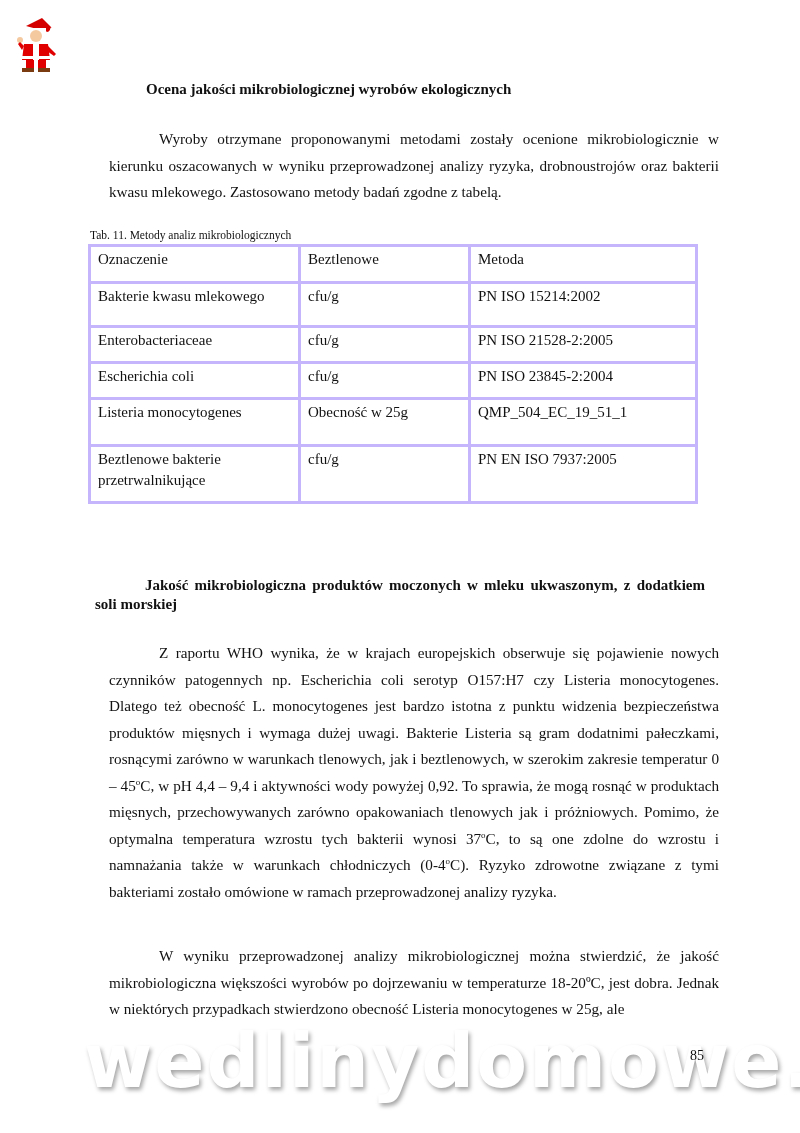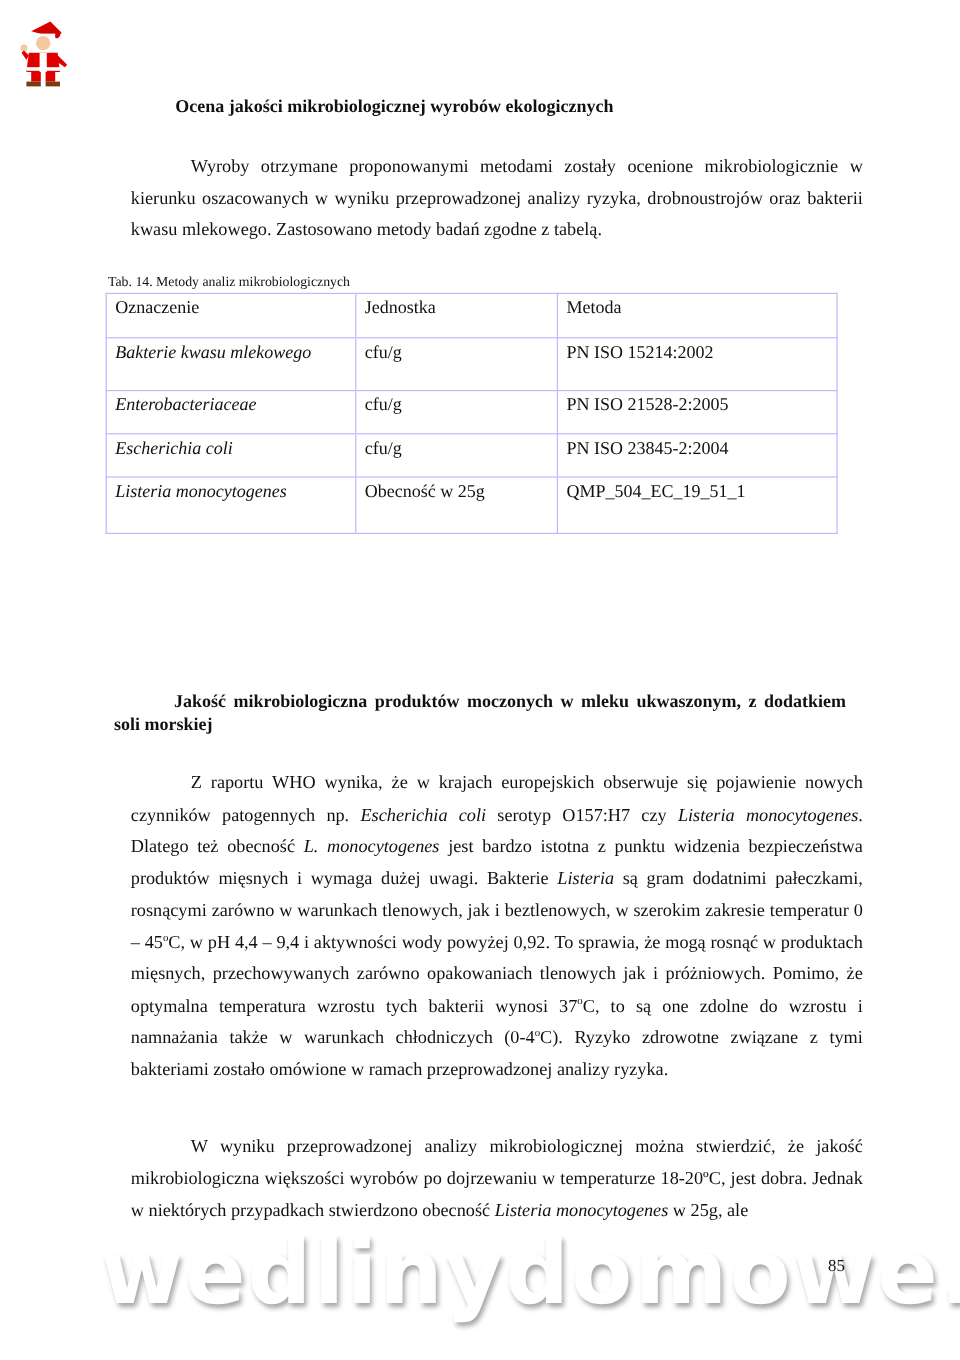--- a/index.html
+++ b/index.html
@@ -14,26 +14,26 @@
     position: absolute; left: 109px; width: 610px;
     font-size: 15.2px; line-height: 26.5px; text-align: justify;
   }
   .p .indent { display: inline-block; width: 50px; }
   .caption { position: absolute; left: 90px; top: 229px; font-size: 11.5px; }
   table.tab {
     position: absolute; left: 88px; top: 244px; width: 610px;
     border-collapse: collapse; font-size: 15px;
   }
   table.tab td {
-    border: 1px solid #c4b5fd; vertical-align: top;
+    border: 3px solid #c4b5fd; vertical-align: top;
     padding: 2px 7px 0 7px; line-height: 21px;
   }
   table.tab td.c1 { width: 193px; }
   table.tab td.c2 { width: 153px; }
-  .it { font-style: italic; }
+  .it { }
   sup { font-size: 9px; line-height: 0; }
   .watermark {
     position: absolute; left: 84px; top: 1018px;
     font-family: "DejaVu Sans", sans-serif; font-weight: bold;
     font-size: 74px; letter-spacing: 2px; color: #ffffff;
     text-shadow: 2px 3px 4px rgba(0,0,0,0.35);
   }
   .pagenum { position: absolute; left: 690px; top: 1048px; font-size: 14px; }
 </style>
 </head>
@@ -56,27 +56,27 @@
   <rect x="10" y="54" width="12" height="4" fill="#7a3b10"></rect>
   <rect x="26" y="54" width="12" height="4" fill="#7a3b10"></rect>
 </svg>
 
 <div class="h" style="left:146px; top:76px;">Ocena jakości mikrobiologicznej wyrobów ekologicznych</div>
 
 <div class="p" style="top:126px;">
   <span class="indent"></span><span>Wyroby otrzymane proponowanymi metodami zostały ocenione mikrobiologicznie w kierunku oszacowanych w wyniku przeprowadzonej analizy ryzyka, drobnoustrojów oraz bakterii kwasu mlekowego. Zastosowano metody badań zgodne z tabelą.</span>
 </div>
 
-<div class="caption">Tab. 14. Metody analiz mikrobiologicznych</div>
+<div class="caption">Tab. 11. Metody analiz mikrobiologicznych</div>
 
 <table class="tab">
   <tbody>
       <tr style="height:37px;">
     <td class="c1">Oznaczenie</td>
-    <td class="c2">Jednostka</td>
+    <td class="c2">Beztlenowe</td>
     <td>Metoda</td>
   </tr>
   <tr style="height:44px;">
     <td class="c1 it">Bakterie kwasu  mlekowego</td>
     <td>cfu/g</td>
     <td>PN ISO 15214:2002</td>
   </tr>
   <tr style="height:36px;">
     <td class="c1 it">Enterobacteriaceae</td>
     <td>cfu/g</td>
@@ -85,20 +85,25 @@
   <tr style="height:36px;">
     <td class="c1 it">Escherichia coli</td>
     <td>cfu/g</td>
     <td>PN ISO 23845-2:2004</td>
   </tr>
   <tr style="height:47px;">
     <td class="c1 it">Listeria monocytogenes</td>
     <td>Obecność w 25g</td>
     <td>QMP_504_EC_19_51_1</td>
   </tr>
+  <tr style="height:57px;">
+    <td class="c1 it">Beztlenowe bakterie przetrwalnikujące</td>
+    <td>cfu/g</td>
+    <td>PN EN ISO 7937:2005</td>
+  </tr>
 </tbody>
   </table>
 
 <div class="h" style="left:95px; top:576px; width:610px; text-align:justify; line-height:19px;">
   <span class="indent" style="display:inline-block; width:50px;"></span><span>Jakość mikrobiologiczna produktów moczonych w mleku ukwaszonym, z dodatkiem soli morskiej</span>
 </div>
 
 <div class="p" style="top:640px;">
   <span class="indent"></span><span>Z raportu WHO wynika, że w krajach europejskich obserwuje się pojawienie nowych czynników patogennych np. </span><span class="it">Escherichia coli</span><span> serotyp O157:H7 czy </span><span class="it">Listeria monocytogenes</span><span>. Dlatego też obecność </span><span class="it">L. monocytogenes</span><span> jest bardzo istotna z punktu widzenia bezpieczeństwa produktów mięsnych i wymaga dużej uwagi. Bakterie </span><span class="it">Listeria</span><span> są gram dodatnimi pałeczkami, rosnącymi zarówno w warunkach tlenowych, jak i beztlenowych, w szerokim zakresie temperatur 0 – 45</span><sup>o</sup><span>C, w pH 4,4 – 9,4 i aktywności wody powyżej 0,92. To sprawia, że mogą rosnąć w produktach mięsnych, przechowywanych zarówno opakowaniach tlenowych jak i próżniowych. Pomimo, że optymalna temperatura wzrostu tych bakterii wynosi 37</span><sup>o</sup><span>C, to są one zdolne do wzrostu i namnażania także w warunkach chłodniczych (0-4</span><sup>o</sup><span>C). Ryzyko zdrowotne związane z tymi bakteriami zostało omówione w ramach przeprowadzonej analizy ryzyka.</span>
 </div>

